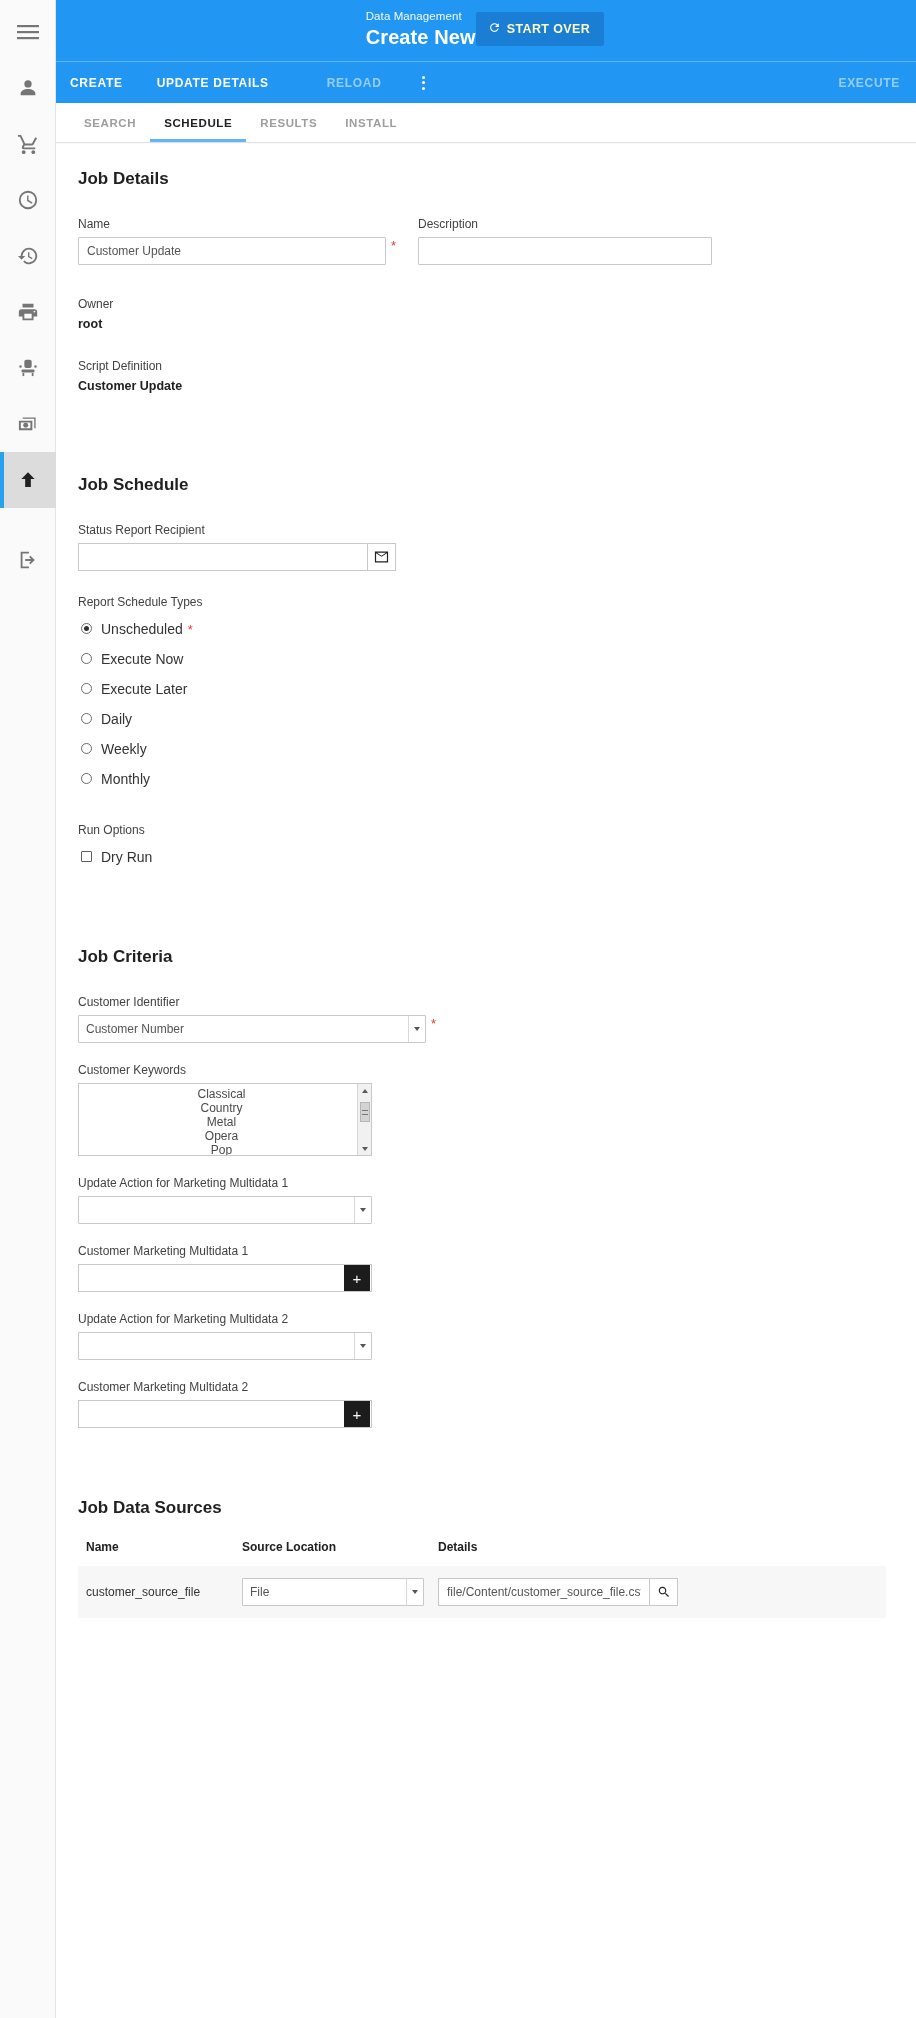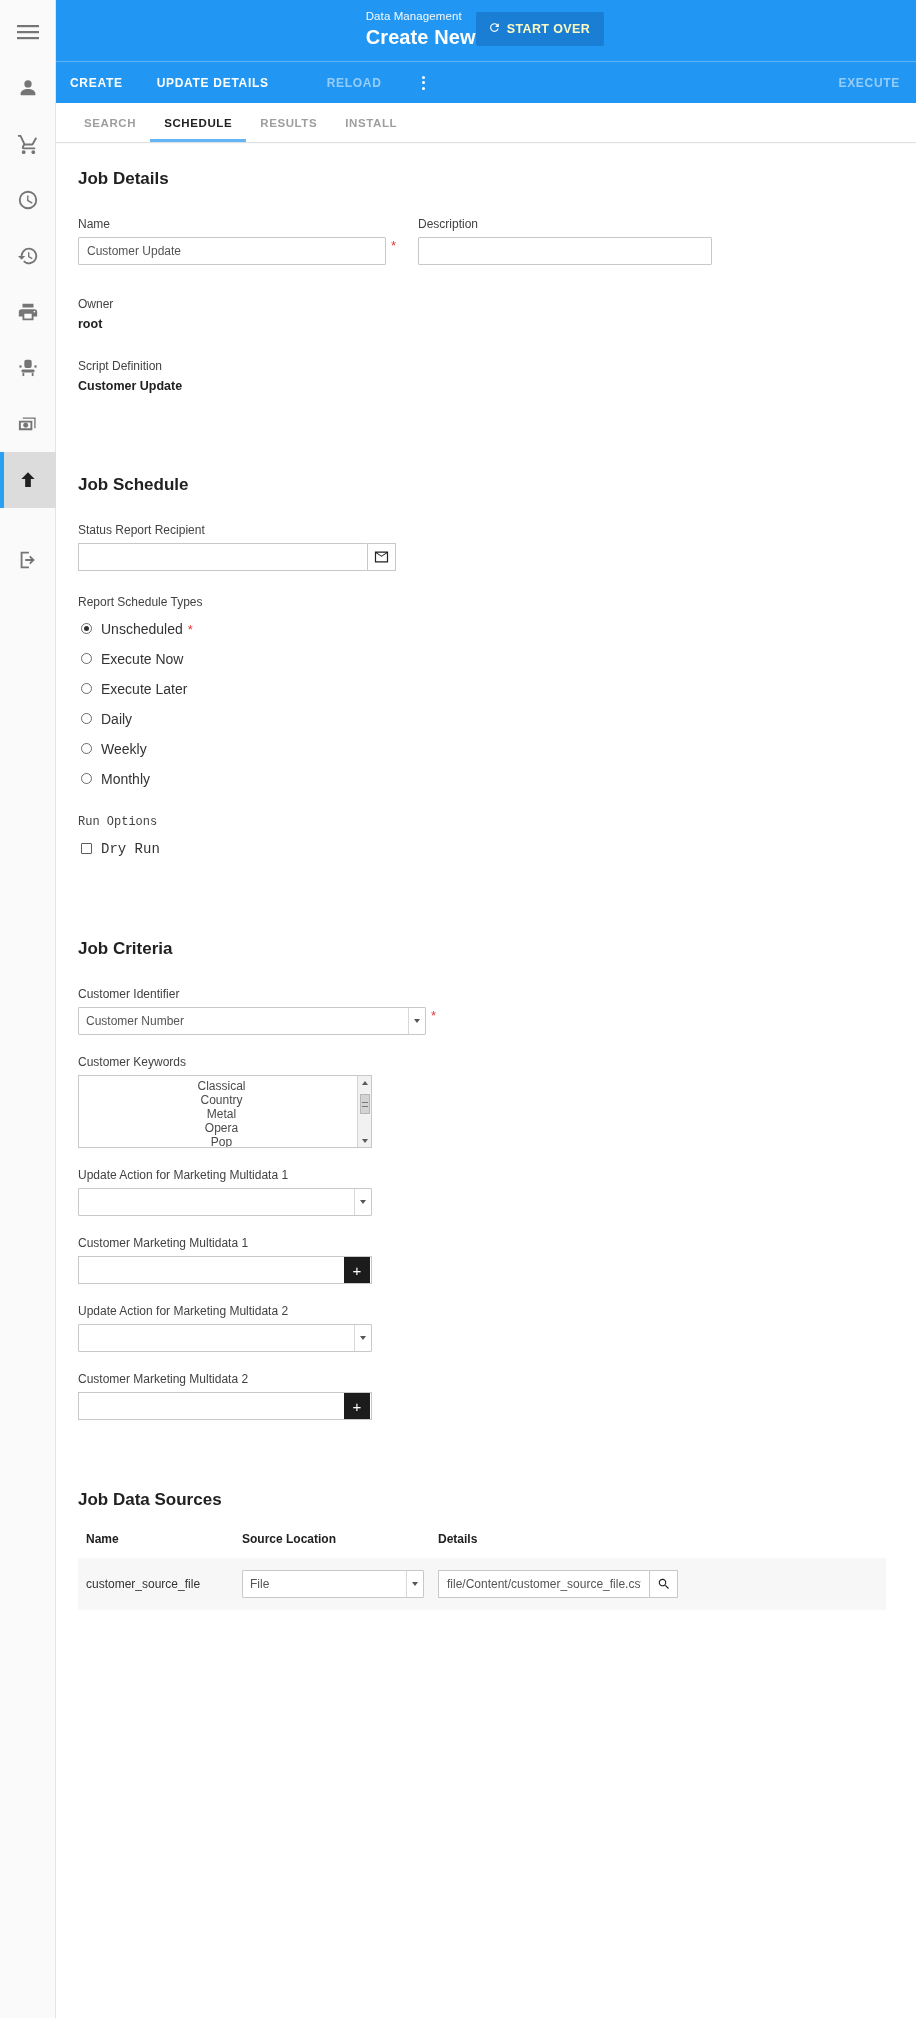--- a/index.html
+++ b/index.html
@@ -483,21 +483,21 @@
         <div class="radio-row">
           <span class="radio-dot"></span>
           <span class="radio-label">Weekly</span>
         </div>
         <div class="radio-row">
           <span class="radio-dot"></span>
           <span class="radio-label">Monthly</span>
         </div>
       </div>
 
-      <div class="block" style="margin-top:28px;font-family:Liberation Mono, monospace;">
+      <div class="block" style="margin-top:36px;">
         <label class="field-label" style="margin-bottom:12px;">Run Options</label>
         <div class="check-row">
           <span class="check-box"></span>
           <span class="radio-label">Dry Run</span>
         </div>
       </div>
 
       <div class="section-gap"></div>
 
       <h2 class="section-title">Job Criteria</h2>

